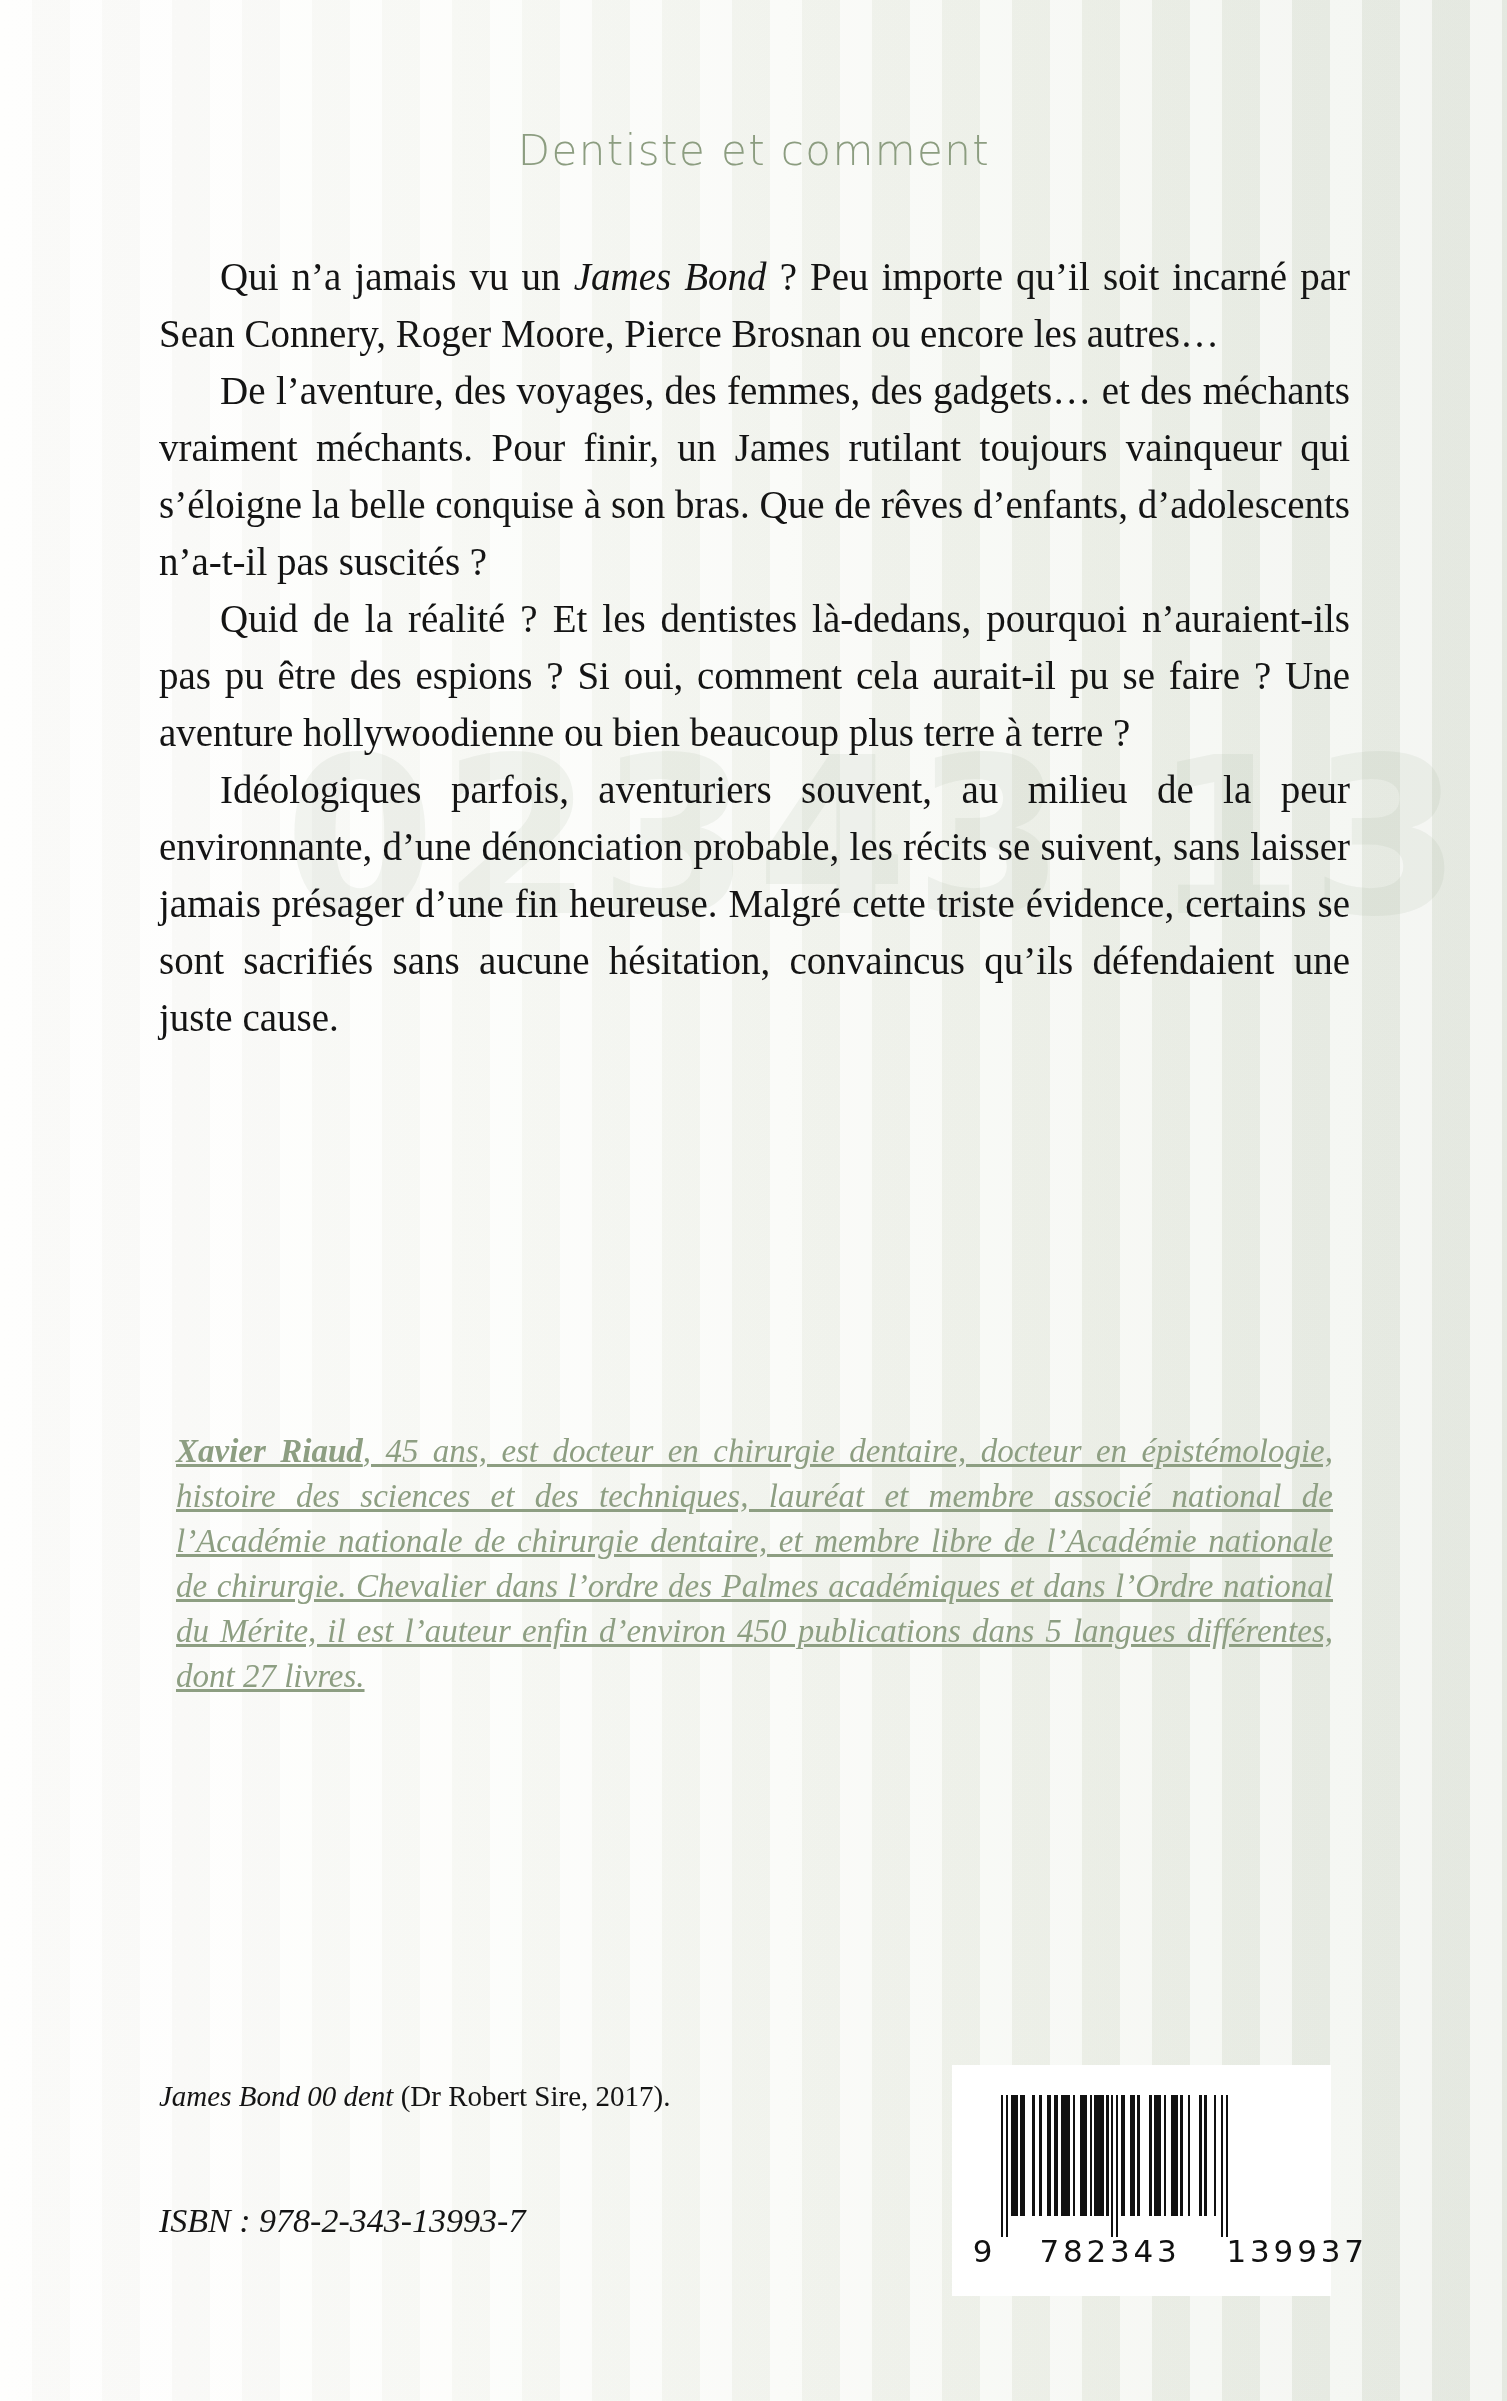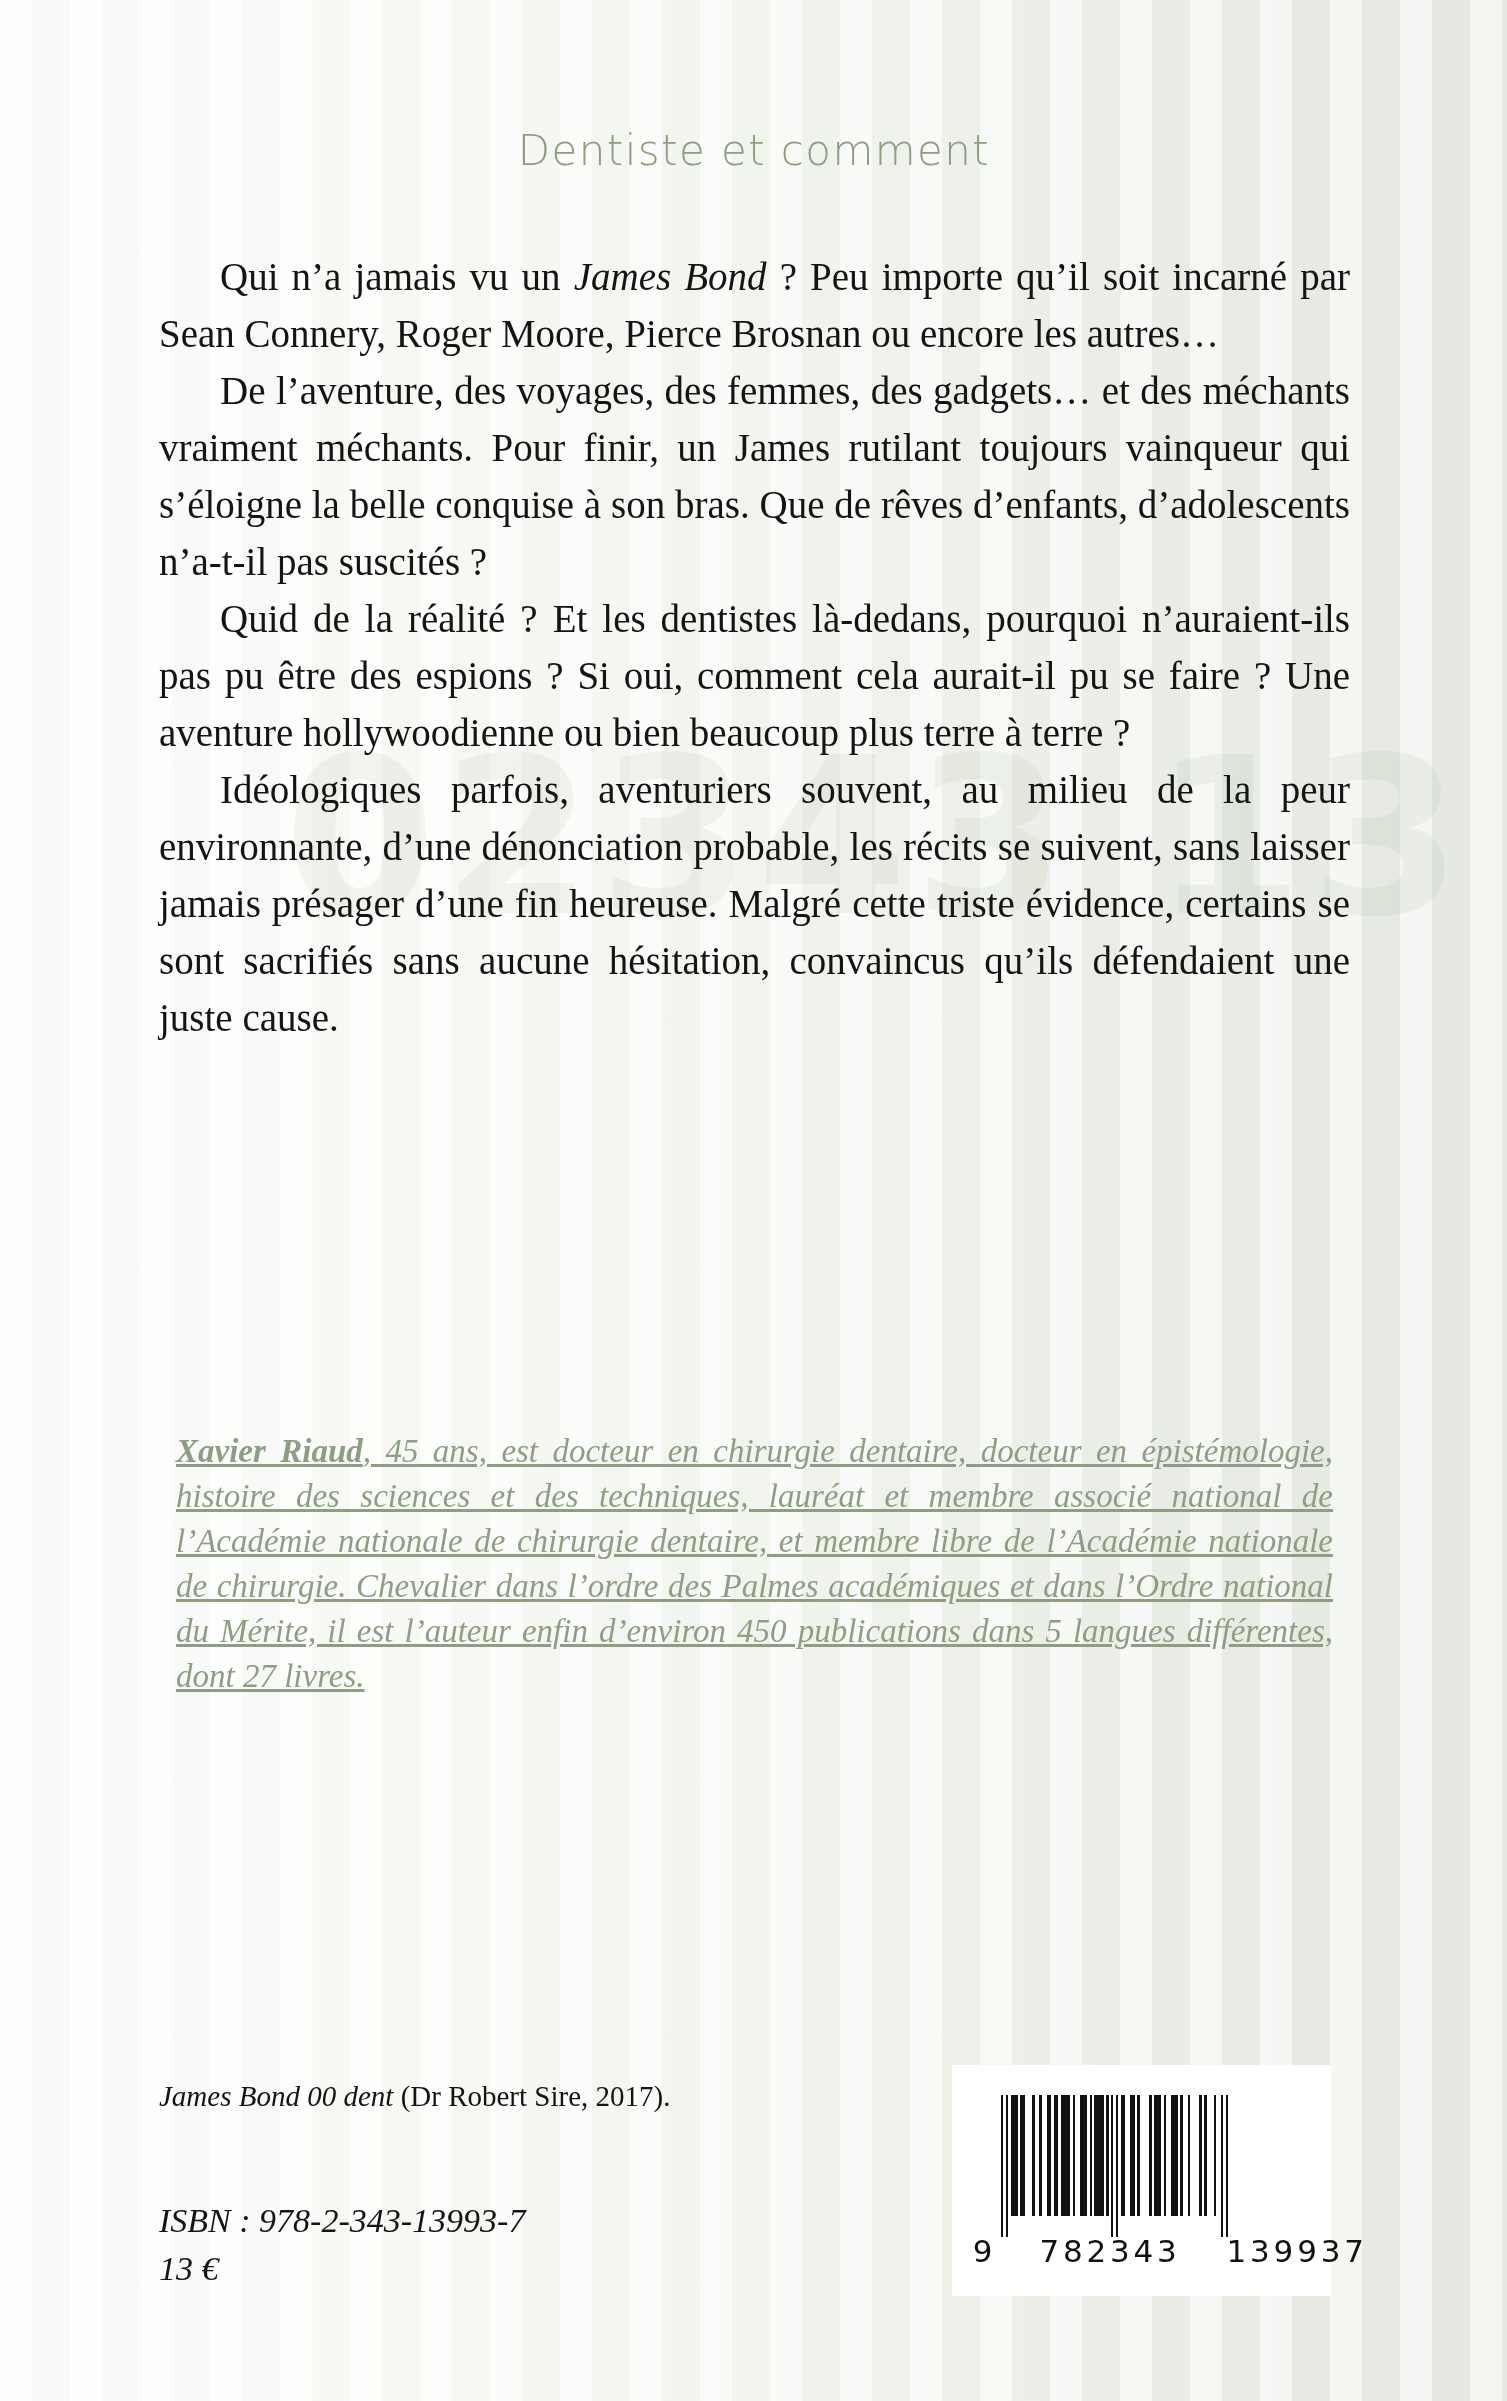--- a/index.html
+++ b/index.html
@@ -198,21 +198,20 @@
       <b>Xavier Riaud</b><span>, 45 ans, est docteur en chirurgie dentaire, docteur en épistémologie, histoire des sciences et des techniques, lauréat et membre associé national de l’Académie nationale de chirurgie dentaire, et membre libre de l’Académie nationale de chirurgie. Chevalier dans l’ordre des Palmes académiques et dans l’Ordre national du Mérite, il est l’auteur enfin d’environ 450 publications dans 5 langues différentes, dont 27 livres.</span>
     </p>
   </div>
 
   <div class="credit">
     <div><span class="work">James Bond 00 dent</span><span> (Dr Robert Sire, 2017).</span></div>
   </div>
 
   <div class="isbn-block">
     <div>ISBN : 978-2-343-13993-7</div>
-    <div>13 €</div>
   </div>
 
   <div class="barcode-card">
     <div class="barcode-bars">
         <span class="bar guard" style="width: 2.4px;"></span>
         <span class="bar guard" style="width: 2.4px; background: transparent;"></span>
         <span class="bar guard" style="width: 2.4px;"></span>
         <span class="bar" style="width: 2.4px; background: transparent;"></span>
         <span class="bar" style="width: 7.2px;"></span>
         <span class="bar" style="width: 2.4px; background: transparent;"></span>

